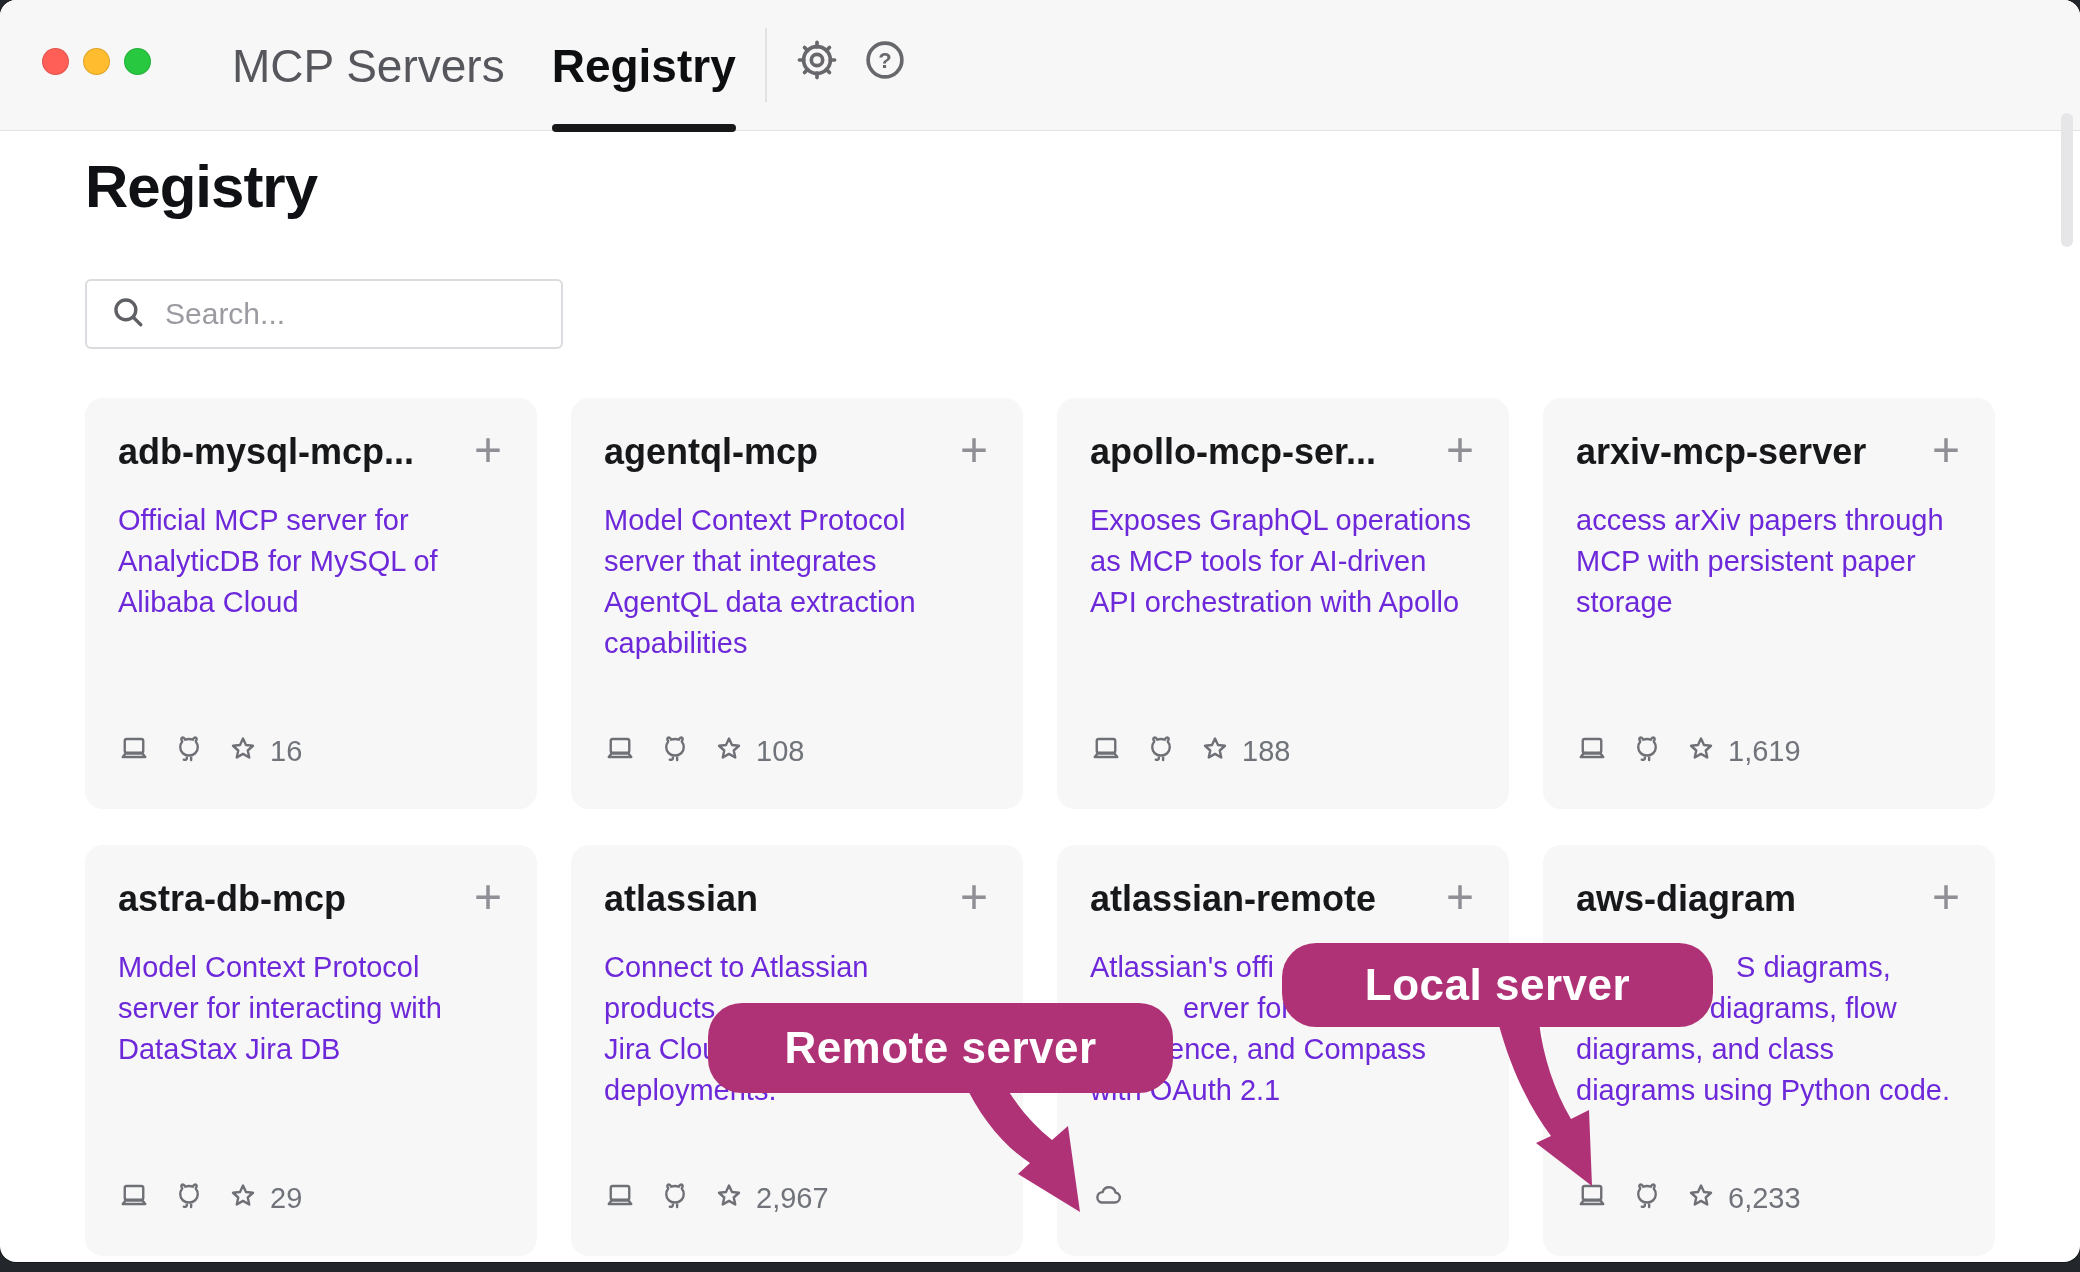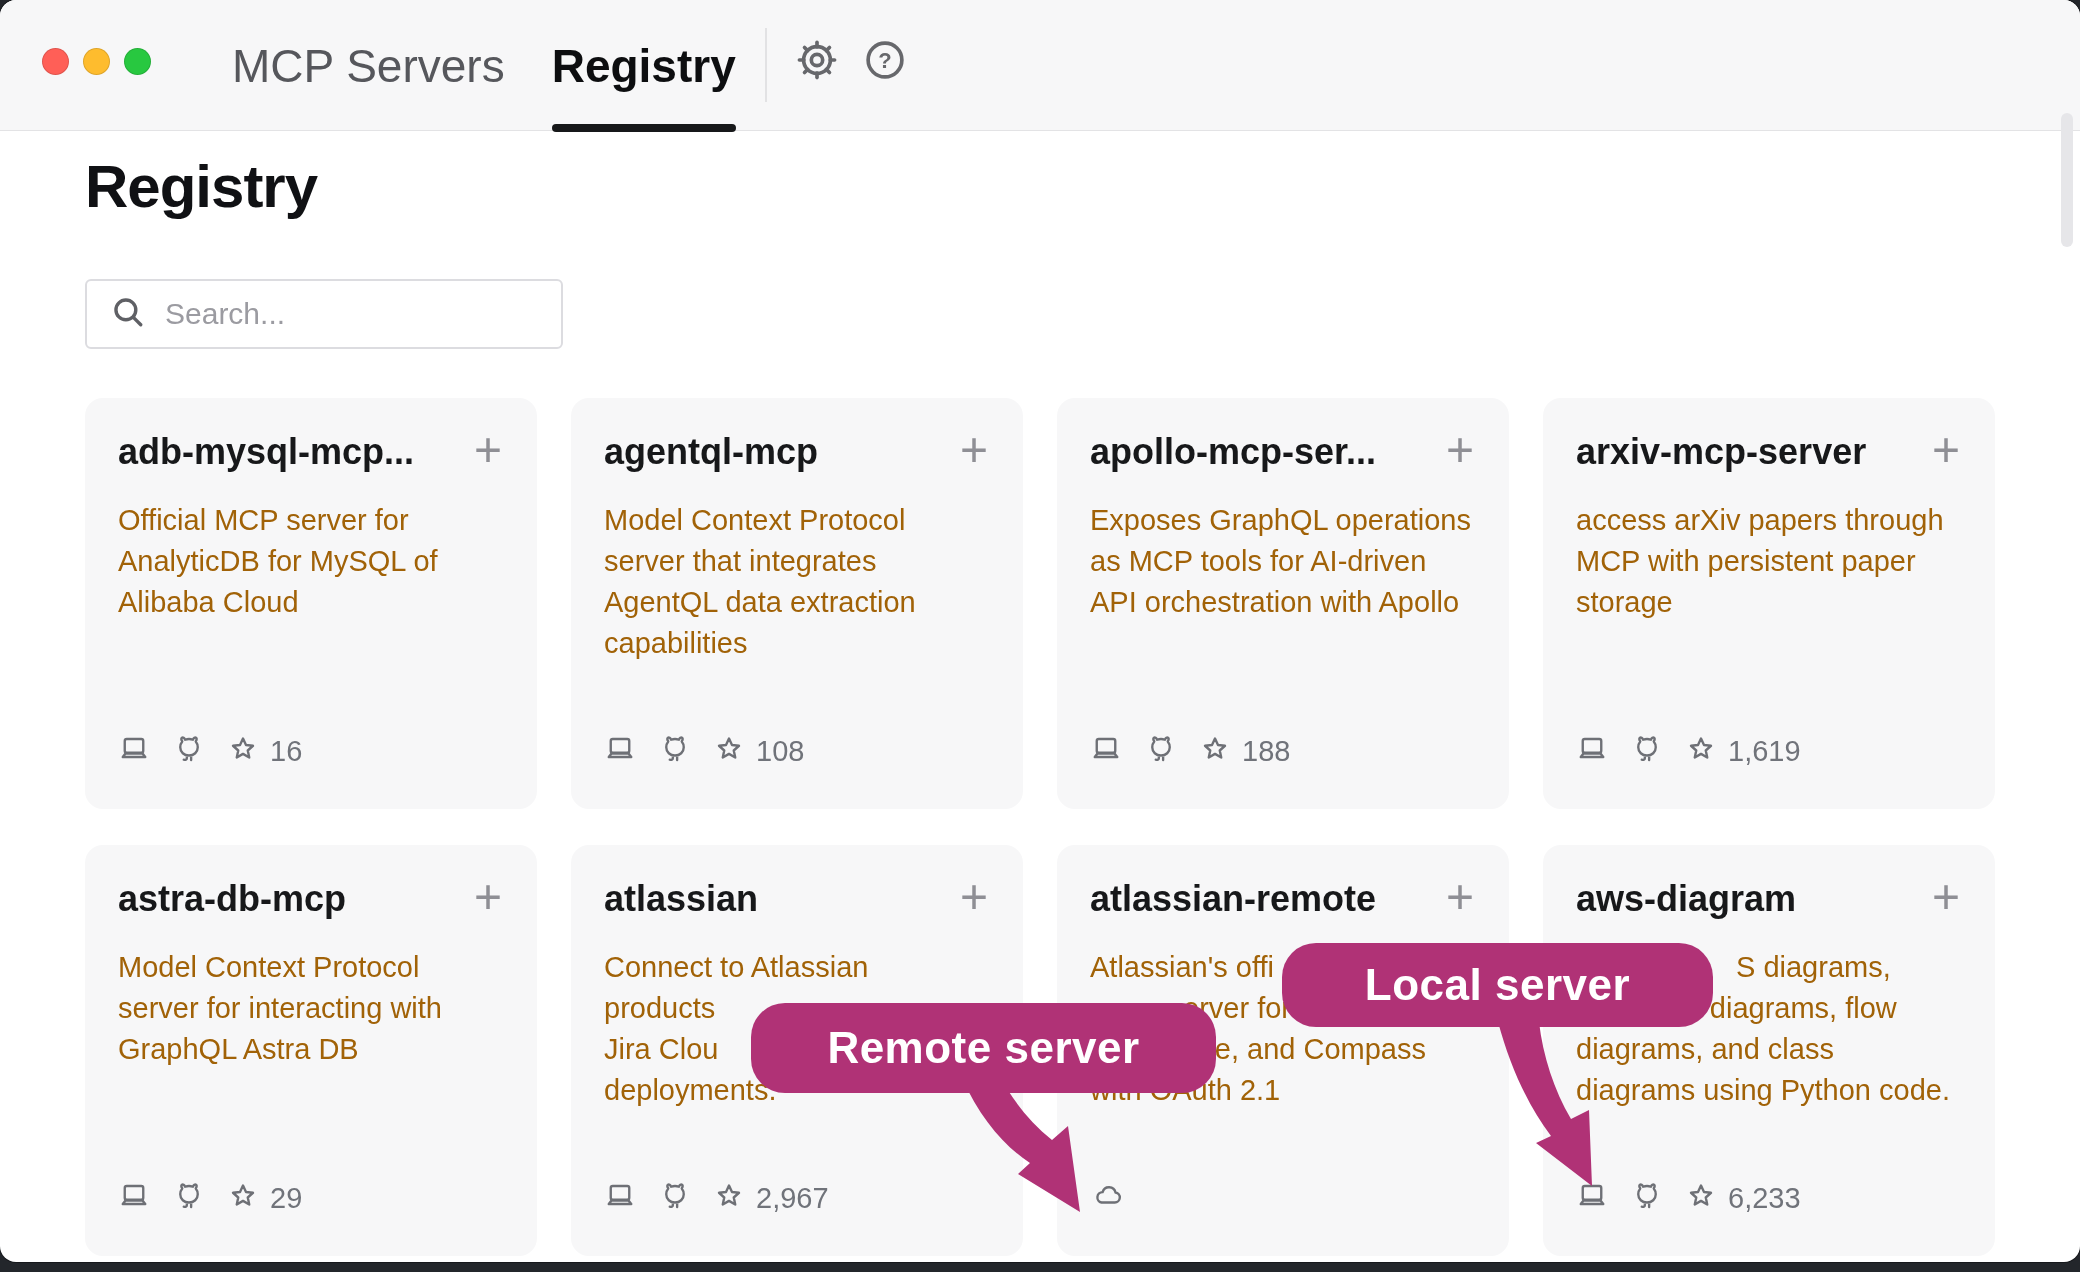--- a/index.html
+++ b/index.html
@@ -70,41 +70,41 @@
   .card-head { display:flex; align-items:flex-start; justify-content:space-between; }
   .card-title {
     font-size:36px; font-weight:700; color:#17181a; line-height:52px;
     white-space:nowrap; overflow:hidden;
   }
   .add-btn {
     background:none; border:none; font-size:48px; font-weight:300; color:#8f8f95;
     line-height:44px; padding:0 2px; margin-top:2px; font-family:inherit;
   }
   .card-desc { margin-top:22px; }
-  .dline { font-size:29px; line-height:41px; color:#a16207; white-space:nowrap; }
+  .dline { font-size:29px; line-height:41px; color:#6d28d9; white-space:nowrap; }
   .ind-a { margin-left:93px; }
   .ind-b { margin-left:78px; }
   .ind-c { margin-left:160px; }
   .card-foot {
     position:absolute; left:33px; right:33px; bottom:42px; height:32px;
     display:flex; align-items:center; column-gap:24px;
   }
   .card-foot svg { stroke:#6e7076; fill:none; stroke-width:1.9; stroke-linecap:round; stroke-linejoin:round; }
   .star-group { display:flex; align-items:center; gap:12px; }
   .count { font-size:29px; color:#70737a; }
   
   .arrow-layer { position:absolute; left:0; top:0; width:2080px; height:1272px; z-index:59; pointer-events:none; }
   .arrow-layer path { fill:#b03276; }
   .callout {
     position:absolute; z-index:60; background:#b03276; color:#ffffff;
     font-size:44px; font-weight:700; letter-spacing:.5px;
     display:flex; align-items:center; justify-content:center;
     border-radius:34px; pointer-events:none;
   }
-  .callout.remote { left:751px; top:1003px; width:465px; height:90px; }
+  .callout.remote { left:708px; top:1003px; width:465px; height:90px; }
   .callout.local  { left:1282px; top:943px; width:431px; height:84px; }
   
   .scroll-thumb {
     position:absolute; right:7px; top:113px; width:12px; height:134px;
     background:#e6e6e9; border-radius:6px; z-index:70;
   }
 </style>
 </head>
 <body>
 
@@ -294,21 +294,21 @@
     </div>
 
     <div class="card">
       <div class="card-head">
         <div class="card-title">astra-db-mcp</div>
         <button class="add-btn">+</button>
       </div>
       <div class="card-desc">
         <div class="dline">Model Context Protocol</div>
         <div class="dline">server for interacting with</div>
-        <div class="dline">GraphQL Astra DB</div>
+        <div class="dline">DataStax Jira DB</div>
       </div>
       <div class="card-foot">
         <span>
           <svg width="32" height="30" viewBox="0 0 24 24">
               <rect x="4.6" y="4" width="14.8" height="11" rx="1.6"></rect>
               <path d="M3 18.4 h18 l-2.2 -2.8 H5.2 Z"></path>
             </svg>
         </span>
         <span>
           <svg width="30" height="30" viewBox="0 0 24 24">

